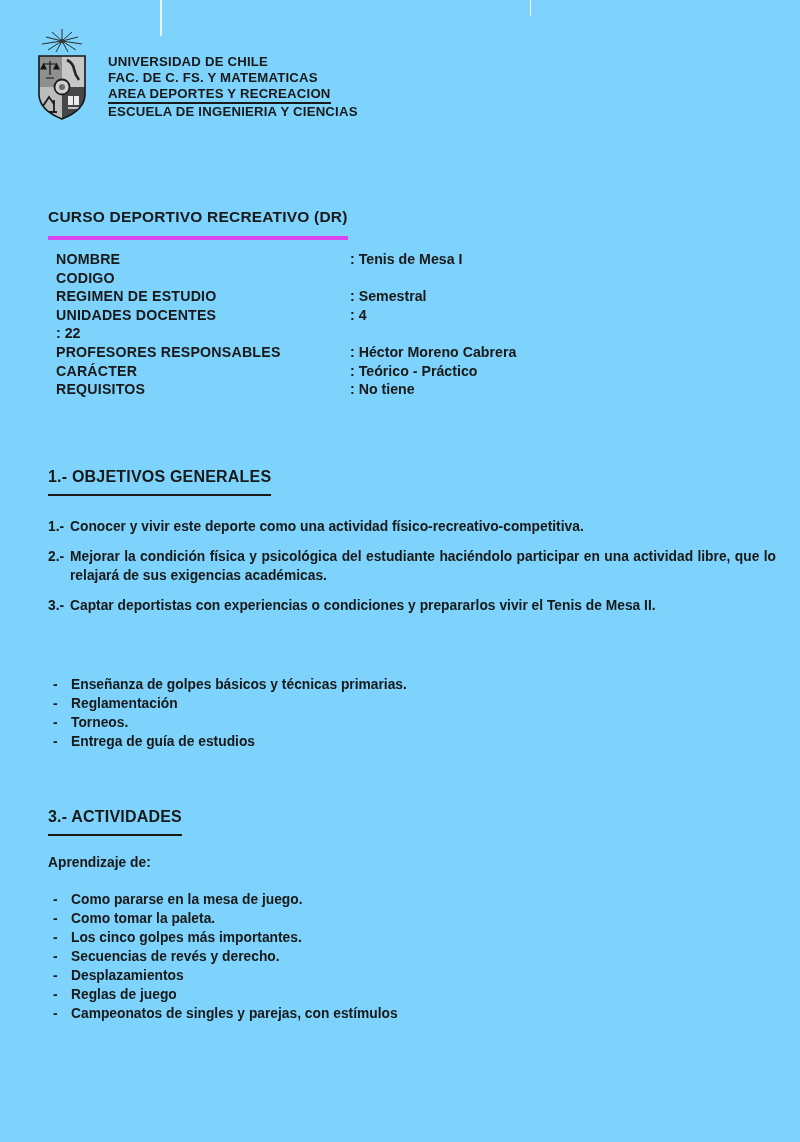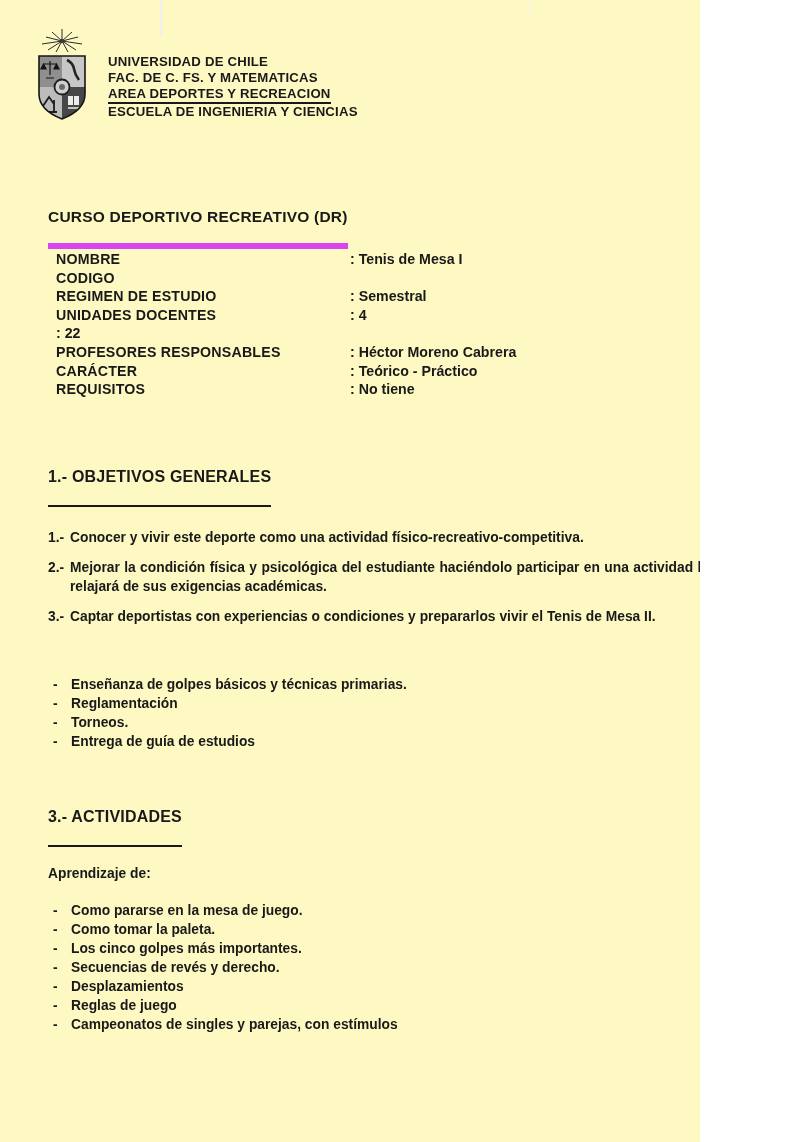--- a/index.html
+++ b/index.html
@@ -4,50 +4,50 @@
 <style>
   html, body { margin: 0; padding: 0; }
   body {
     width: 800px; height: 1142px;
     background: #ffffff;
     font-family: "Liberation Sans", sans-serif;
     font-weight: bold;
     color: #191919;
     -webkit-font-smoothing: antialiased;
   }
-  .page { position: relative; width: 700px; height: 1142px; overflow: hidden; background: #fef9c3; }
+  .page { position: relative; width: 800px; height: 1142px; overflow: hidden; background: #7dd3fc; }
 
   
   .scan-line-a { position: absolute; left: 160px; top: 0; width: 2px; height: 36px; background: #eef1f2; }
   .scan-line-b { position: absolute; left: 530px; top: 0; width: 1px; height: 16px; background: #f0f2f3; }
 
   
   .header { position: absolute; top: 28px; left: 30px; display: flex; align-items: flex-start; }
   .crest { width: 64px; height: 98px; flex-shrink: 0; }
   .header-text { margin-left: 14px; padding-top: 26px; font-size: 13.2px; line-height: 16px; letter-spacing: 0.2px; }
   .header-text .hline { display: block; white-space: nowrap; }
   .header-text .hline.underlined { display: inline-block; border-bottom: 2px solid #191919; padding-bottom: 0px; }
 
   
   .doc-title { position: absolute; top: 208px; left: 48px; font-size: 15.5px; letter-spacing: 0.2px; }
-  .doc-title .u { display: inline-block; border-bottom: 6px solid #d946ef; padding-bottom: 17px; }
+  .doc-title .u { display: inline-block; border-bottom: 4px solid #d946ef; padding-bottom: 10px; }
 
   
   .info-table { position: absolute; top: 250px; left: 56px; width: 730px; }
   .info-row { display: flex; align-items: flex-start; height: 18.6px; font-size: 14.2px; line-height: 18.6px; }
   .info-label { width: 294px; flex-shrink: 0; letter-spacing: 0.2px; }
   .info-value { white-space: pre; }
 
   
   .section { position: absolute; left: 48px; width: 728px; }
   .section-1 { top: 467px; }
   .section-2 { top: 659px; }
   .section-3 { top: 807px; }
   .section-heading { font-size: 16px; line-height: 20px; letter-spacing: 0.2px; }
-  .section-heading .u { display: inline-block; border-bottom: 2px solid #191919; padding-bottom: 18px; }
+  .section-heading .u { display: inline-block; border-bottom: 2px solid #191919; padding-bottom: 7px; }
 
   .numbered-list { margin-top: 21px; }
   .numbered-item { display: flex; font-size: 13.8px; line-height: 19px; margin-bottom: 11px; }
   .numbered-item .marker { width: 22px; flex-shrink: 0; }
   .numbered-item .text { flex: 1; text-align: justify; }
 
   .section-intro { margin-top: 17px; font-size: 13.8px; line-height: 19px; }
 
   .dash-list { margin-top: 16px; }
   .dash-list.spaced { margin-top: 18px; }

